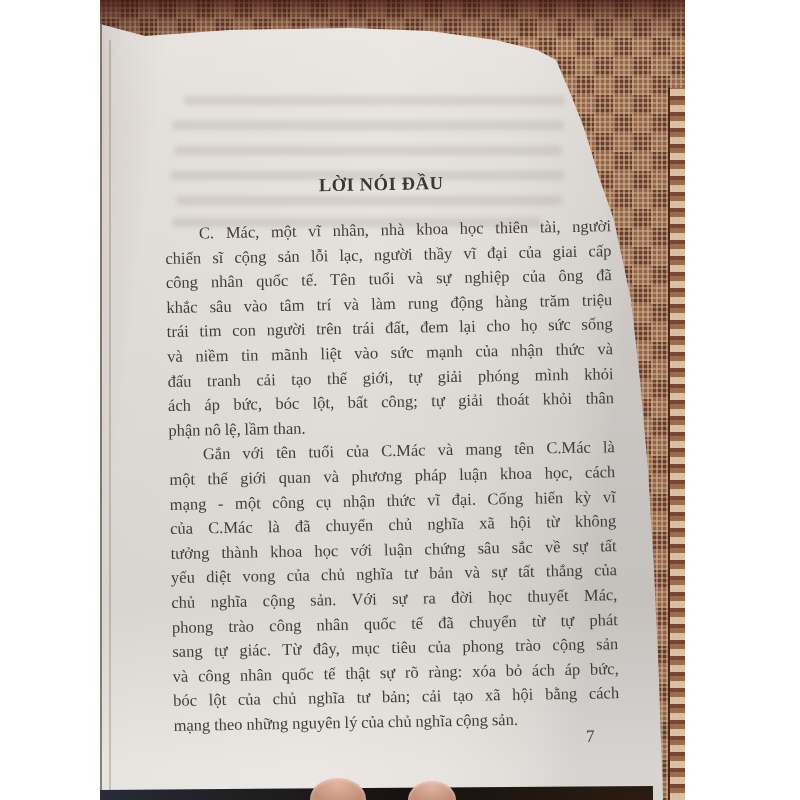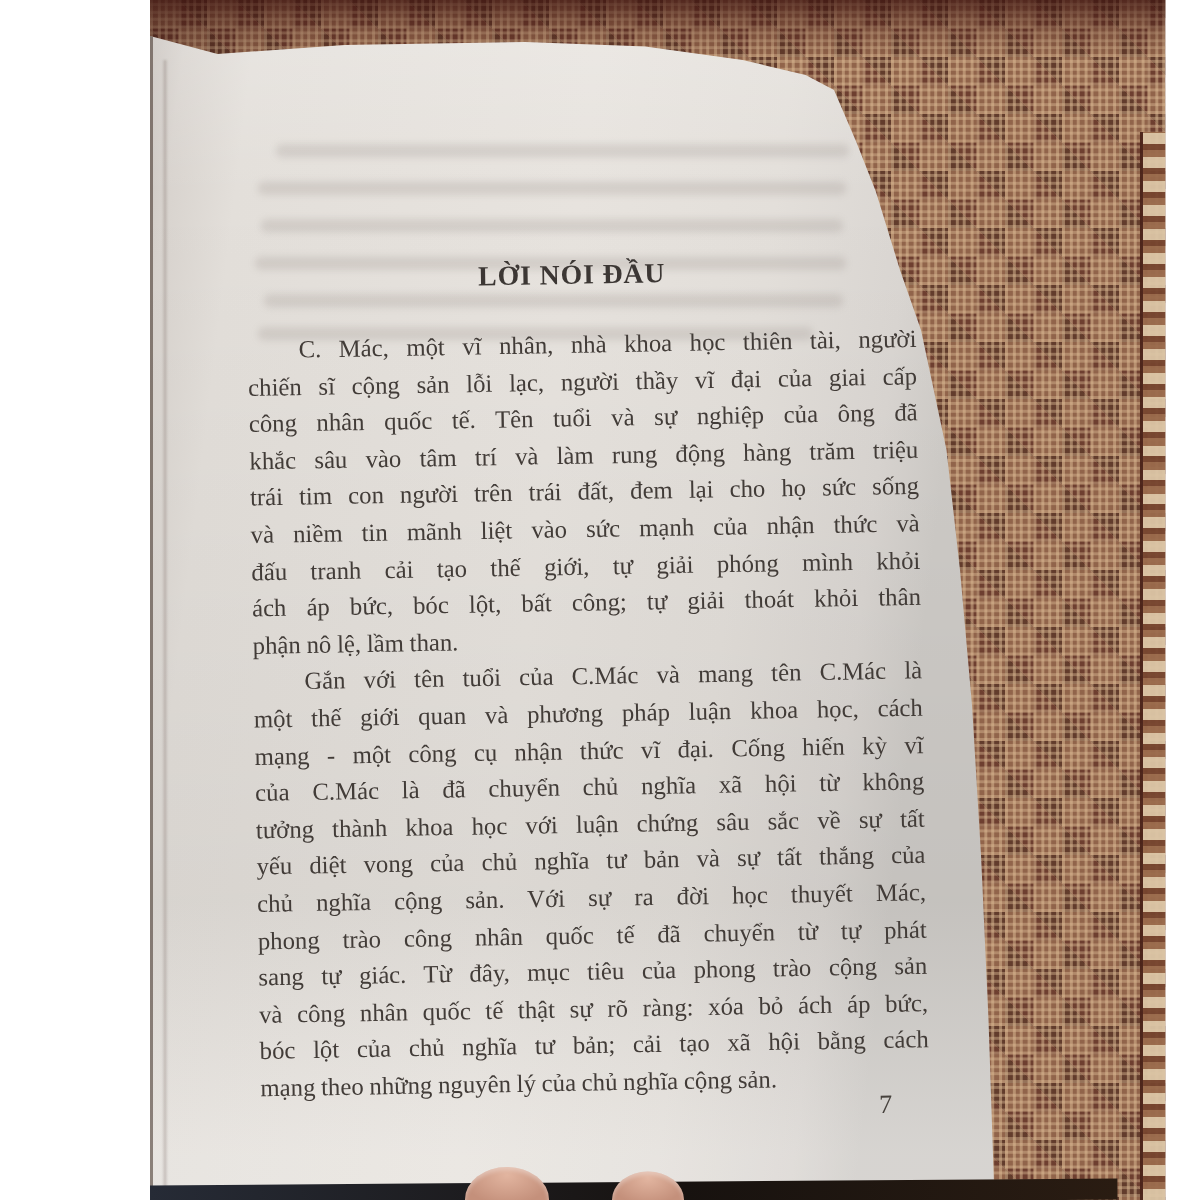--- a/index.html
+++ b/index.html
@@ -1,20 +1,20 @@
 <!DOCTYPE html>
 <html><head>
 <meta charset="utf-8">
 <style>
   html,body{margin:0;padding:0;background:#ffffff;}
   body{width:800px;height:800px;position:relative;overflow:hidden;
        font-family:"Liberation Serif","DejaVu Serif",serif;}
 
   
-  .photo{position:absolute;left:100px;top:0;width:677px;height:800px;overflow:hidden;}
+  .photo{position:absolute;left:100px;top:0;width:585px;height:800px;overflow:hidden;}
 
   .mat{position:absolute;inset:0;background-color:#6e3f30;
     background-image:
       repeating-linear-gradient(90deg, rgba(222,189,150,.50) 0 2px, rgba(0,0,0,0) 2px 5px),
       repeating-linear-gradient(0deg,  rgba(222,189,150,.42) 0 2px, rgba(0,0,0,0) 2px 5px),
       linear-gradient(45deg, rgba(52,20,14,.50) 25%, transparent 25%, transparent 75%, rgba(52,20,14,.50) 75%),
       linear-gradient(45deg, transparent 25%, rgba(201,160,118,.38) 25%, rgba(201,160,118,.38) 75%, transparent 75%);
     background-size:19px 19px,19px 19px,38px 38px,38px 38px;
     background-position:0 0,0 0,0 0,19px 19px;}
   .mat::before{content:"";position:absolute;inset:0;

